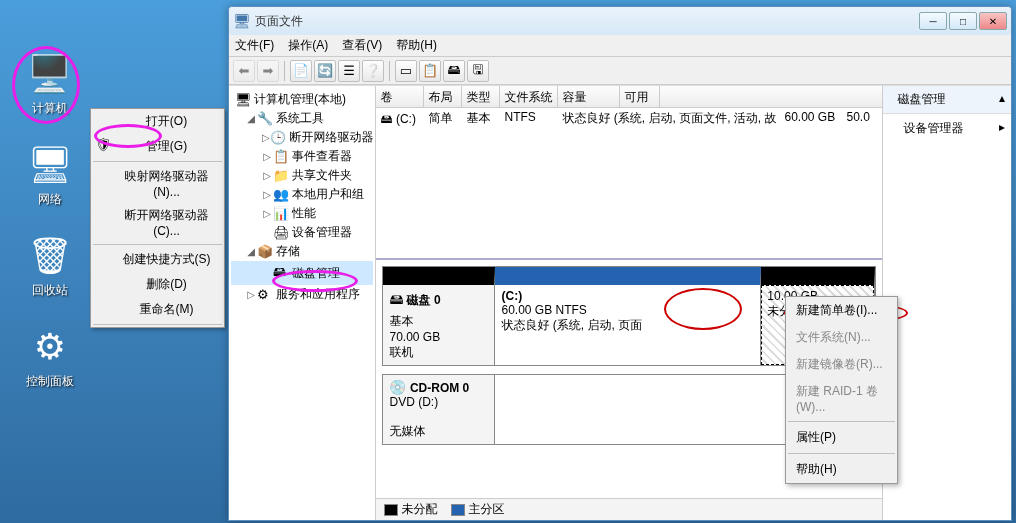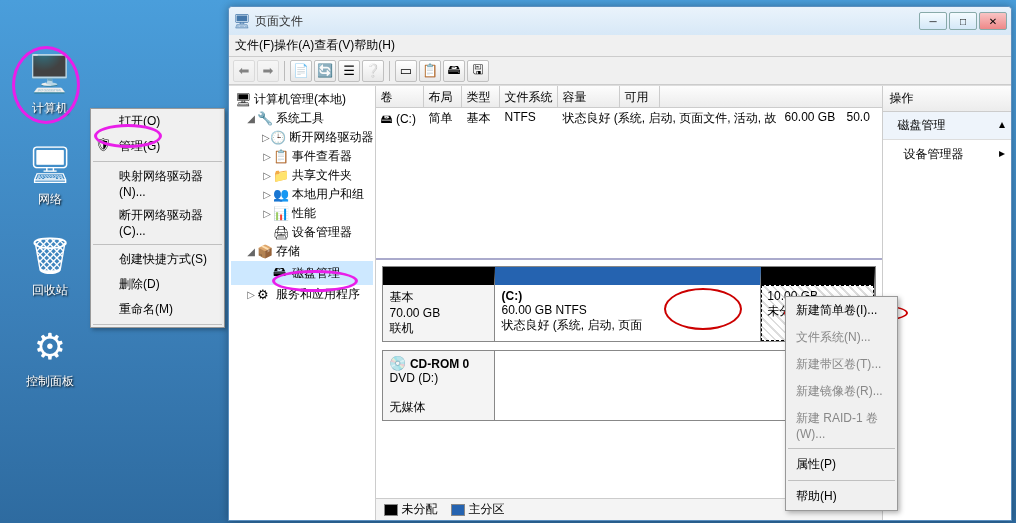--- a/index.html
+++ b/index.html
@@ -6,35 +6,35 @@
 body { width: 1016px; height: 523px; background: linear-gradient(to bottom, #4a9edb, #3b7fb8 60%, #2e6ba0); overflow: hidden; position: relative; }
 
 
 .desktop { position: absolute; left: 0; top: 0; width: 100px; height: 100%; padding-top: 50px; }
 .desk-icon { width: 80px; margin: 0 auto 24px; text-align: center; color: #fff; cursor: pointer; }
 .desk-icon .ico { width: 48px; height: 48px; margin: 0 auto 2px; display: flex; align-items: center; justify-content: center; font-size: 36px; }
 .desk-icon .lbl { font-size: 12px; text-shadow: 1px 1px 2px #000; }
 .circle-pink { position: absolute; border: 3px solid #e91ee9; border-radius: 50%; pointer-events: none; }
 
 
-.ctx-menu { position: absolute; left: 90px; top: 108px; width: 135px; background: #f0f0f0; border: 1px solid #999; box-shadow: 2px 2px 4px rgba(0,0,0,.3); }
+.ctx-menu { position: absolute; left: 90px; top: 108px; width: 135px; background: #f0f0f0; border: 1px solid #999; box-shadow: 2px 2px 4px rgba(0,0,0,.3); text-align: center; }
 .ctx-item { padding: 4px 10px 4px 28px; position: relative; cursor: default; }
 .ctx-sep { height: 1px; background: #c0c0c0; margin: 2px 2px; }
 .ctx-item .ctx-ico { position: absolute; left: 4px; top: 3px; font-size: 13px; }
 
 
 .mmc-window { position: absolute; left: 228px; top: 6px; width: 784px; height: 515px; background: #fff; border: 1px solid #5b8fbf; border-radius: 4px 4px 0 0; box-shadow: 0 0 8px rgba(0,0,0,.3); display: flex; flex-direction: column; }
 .titlebar { height: 28px; background: linear-gradient(#eaf3fb, #d7e8f7); display: flex; align-items: center; padding: 0 4px; border-radius: 4px 4px 0 0; }
 .titlebar .t-ico { width: 16px; height: 16px; margin-right: 6px; font-size: 14px; color: #4477aa; }
 .titlebar .t-title { flex: 1; color: #333; }
 .winbtns { display: flex; gap: 2px; }
 .winbtn { width: 28px; height: 18px; border: 1px solid #8aa; background: linear-gradient(#f4fbff,#d4e8f8); display: flex; align-items: center; justify-content: center; font-size: 10px; cursor: pointer; border-radius: 2px; }
 .winbtn.close { background: linear-gradient(#f8c4c4,#e88); }
 
-.menubar { height: 22px; background: #f0f0f0; display: flex; align-items: center; padding: 0 6px; border-bottom: 1px solid #ccc; }
+.menubar { height: 22px; background: #f0f0f0; display: flex; align-items: center; padding: 0 6px; gap: 14px; border-bottom: 1px solid #ccc; }
 .menubar span { cursor: default; }
 .toolbar { height: 28px; background: #f0f0f0; display: flex; align-items: center; padding: 0 4px; gap: 2px; border-bottom: 1px solid #ccc; }
 .tbtn { width: 22px; height: 22px; border: 1px solid #c0c0c0; background: linear-gradient(#fff,#e8e8e8); display: flex; align-items: center; justify-content: center; font-size: 13px; cursor: pointer; border-radius: 2px; }
 .tbtn.dis { opacity: .45; }
 .tsep { width: 1px; height: 20px; background: #bbb; margin: 0 3px; }
 
 .mmc-body { flex: 1; display: flex; overflow: hidden; border-top: 1px solid #ddd; }
 .tree-pane { width: 148px; border-right: 1px solid #ccc; background: #fff; padding: 4px 2px; overflow: hidden; }
 .tree-node { padding: 1px 0 1px 4px; display: flex; align-items: center; cursor: default; white-space: nowrap; }
 .tree-node .tw { width: 12px; display: inline-block; text-align: center; color: #666; font-size: 10px; }
@@ -225,20 +225,21 @@
           <div class="col c-fs">NTFS</div>
           <div class="col c-stat">状态良好 (系统, 启动, 页面文件, 活动, 故</div>
           <div class="col c-cap">60.00 GB</div>
           <div class="col c-free">50.0</div>
         </div>
       </div>
 
       <div class="disk-pane">
         <div class="disk-row">
           <div class="disk-head black">
+            <div><span class="dico">🖴</span><b>磁盘 0</b></div>
             <div>基本</div>
             <div>70.00 GB</div>
             <div>联机</div>
           </div>
           <div class="disk-parts">
             <div class="part primary" style="flex:6">
               <b>(C:)</b><br>
               <span>60.00 GB NTFS</span><br>
               <span>状态良好 (系统, 启动, 页面</span>
             </div>
@@ -262,21 +263,20 @@
         </div>
       </div>
 
       <div class="legend">
         <span><span class="sw" style="background:#000"></span><span>未分配</span></span>
         <span><span class="sw" style="background:#2563b0"></span><span>主分区</span></span>
       </div>
     </div>
 
     <div class="actions-pane">
-      <div class="hdr">操作</div>
       <div class="sub">
           <span>磁盘管理</span>
           <span>▴</span>
         </div>
       <div class="act">
           <span>设备管理器</span>
           <span>▸</span>
         </div>
     </div>
   </div>
@@ -284,20 +284,19 @@
 
 <div class="ellipse-pink" style="left:272px;top:270px;width:86px;height:22px"></div>
 
 <div class="ellipse-red" style="left:664px;top:288px;width:78px;height:42px"></div>
 
 <div class="ellipse-red" style="left:784px;top:302px;width:124px;height:22px"></div>
 
 <div class="part-menu">
   <div class="mi">新建简单卷(I)...</div>
   <div class="mi dis">文件系统(N)...</div>
-  <div class="mi dis">新建带区卷(T)...</div>
   <div class="mi dis">新建镜像卷(R)...</div>
   <div class="mi dis">新建 RAID-1 卷(W)...</div>
   <div class="sep"></div>
   <div class="mi">属性(P)</div>
   <div class="sep"></div>
   <div class="mi">帮助(H)</div>
 </div>
 
 </body></html>

